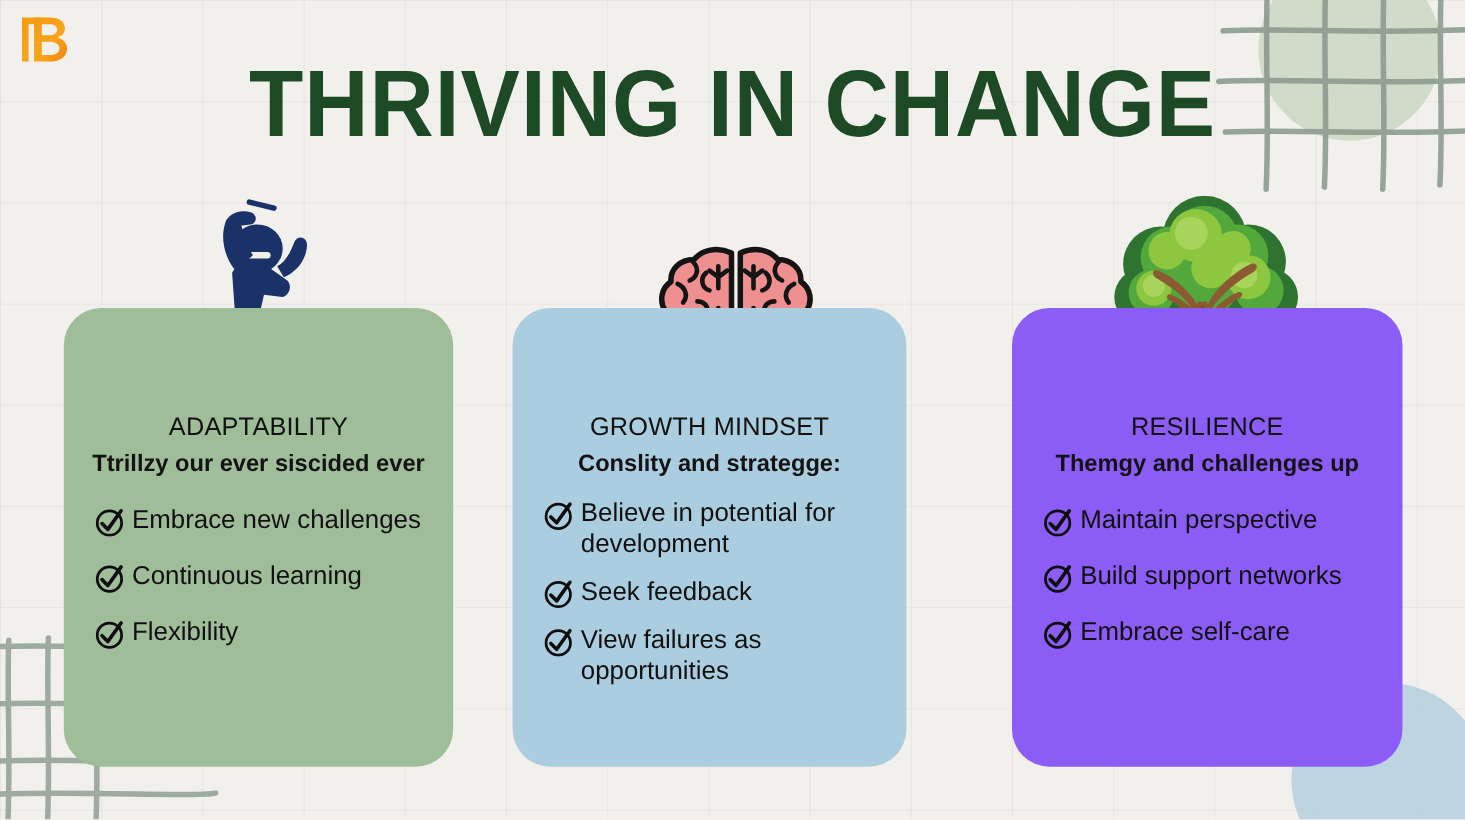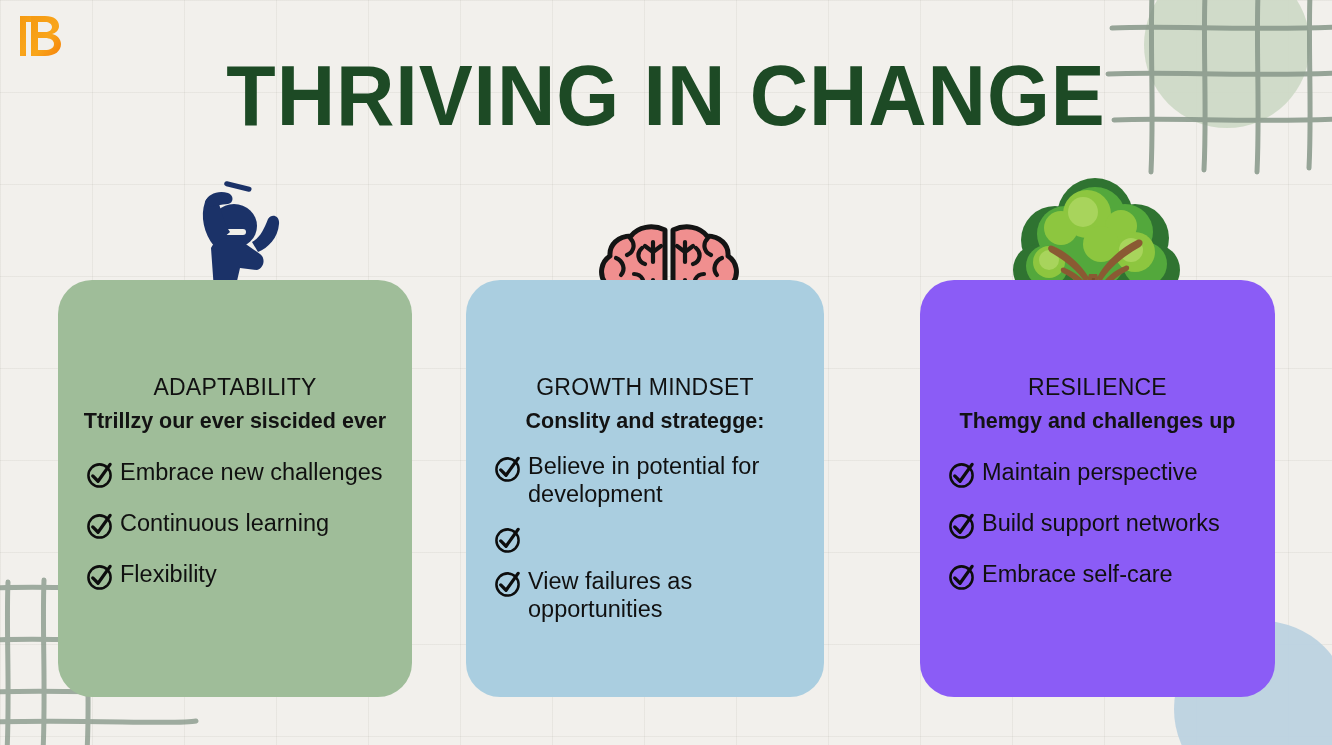--- a/index.html
+++ b/index.html
@@ -321,20 +321,21 @@
           <circle cx="14" cy="15" r="11.5" fill="none" stroke="#0d0d0d" stroke-width="2.6"></circle>
           <path d="M7 15.5 L12.5 21 L25 3.5" fill="none" stroke="#0d0d0d" stroke-width="3.4" stroke-linecap="round" stroke-linejoin="round"></path>
         </svg>
         <span class="bullet-text">Believe in potential for development</span>
       </li>
       <li class="bullet">
         <svg class="check-icon" viewBox="0 0 28 28">
           <circle cx="14" cy="15" r="11.5" fill="none" stroke="#0d0d0d" stroke-width="2.6"></circle>
           <path d="M7 15.5 L12.5 21 L25 3.5" fill="none" stroke="#0d0d0d" stroke-width="3.4" stroke-linecap="round" stroke-linejoin="round"></path>
         </svg>
+        <span class="bullet-text">Seek feedback</span>
       </li>
       <li class="bullet">
         <svg class="check-icon" viewBox="0 0 28 28">
           <circle cx="14" cy="15" r="11.5" fill="none" stroke="#0d0d0d" stroke-width="2.6"></circle>
           <path d="M7 15.5 L12.5 21 L25 3.5" fill="none" stroke="#0d0d0d" stroke-width="3.4" stroke-linecap="round" stroke-linejoin="round"></path>
         </svg>
         <span class="bullet-text">View failures as opportunities</span>
       </li>
     </ul>
   </div>

